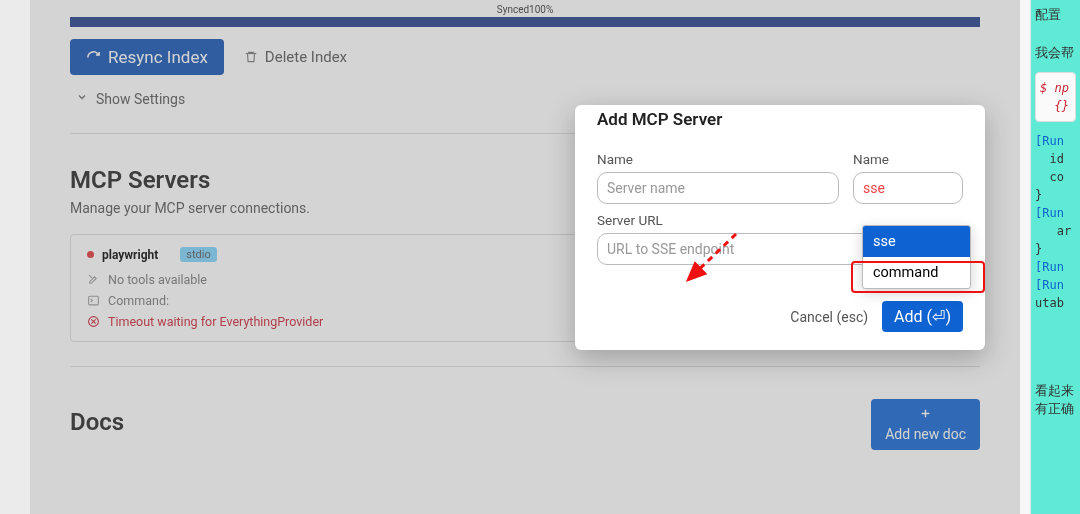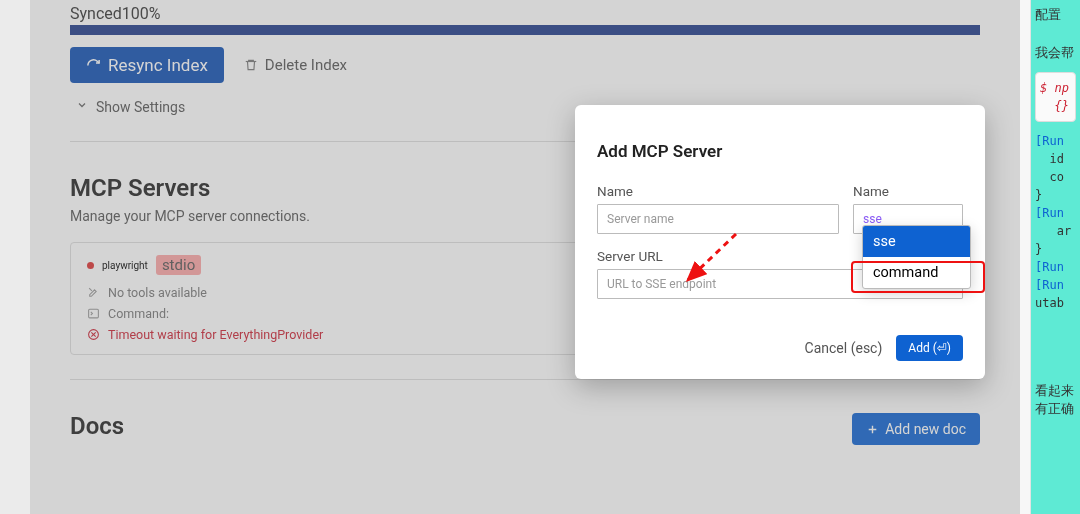--- a/index.html
+++ b/index.html
@@ -2,68 +2,68 @@
 <html><head>
   <meta charset="utf-8">
   <style>
     * { margin: 0; padding: 0; box-sizing: border-box; font-family: -apple-system, BlinkMacSystemFont, "Segoe UI", Roboto, sans-serif; }
     body { width: 1080px; height: 514px; overflow: hidden; position: relative; background: #f7f7f7; }
     
     .left-sidebar { position: absolute; left: 0; top: 0; width: 30px; height: 514px; background: #ebebeb; }
     
     .main { position: absolute; left: 30px; top: 0; width: 990px; height: 514px; background: #fff; padding: 0 40px; }
     
-    .sync-row { display: flex; justify-content: flex-start; font-size: 16px; color: #333; padding: 4px 0 2px 0; }
+    .sync-row { display: flex; justify-content: center; font-size: 10px; color: #333; padding: 4px 0 2px 0; }
     .progress-bar { height: 10px; background: #1e3a8a; width: 100%; margin-bottom: 12px; }
     
     .toolbar { display: flex; align-items: center; gap: 20px; margin-bottom: 10px; }
     .btn-primary { background: #0e4fb3; color: #fff; border: none; padding: 8px 16px; border-radius: 4px; font-size: 17px; display: inline-flex; align-items: center; gap: 7px; cursor: pointer; }
     .btn-plain { background: none; border: none; color: #555; font-size: 15px; display: inline-flex; align-items: center; gap: 7px; cursor: pointer; }
     .icon { display: inline-block; }
     
     .show-settings { display: flex; align-items: flex-start; gap: 8px; color: #555; font-size: 14px; padding: 6px 0 26px 6px; cursor: pointer; }
     
     .divider { border: none; border-top: 1px solid #ddd; margin: 0; }
     
     .section-title { font-size: 24px; font-weight: 600; color: #222; margin-top: 32px; margin-bottom: 6px; }
     .section-subtitle { font-size: 14px; color: #555; margin-bottom: 18px; }
     
     .server-card { border: 1px solid #ddd; border-radius: 4px; padding: 12px 16px; margin-bottom: 24px; }
     .server-row1 { display: flex; align-items: center; gap: 8px; margin-bottom: 10px; }
     .red-dot { width: 7px; height: 7px; background: #d33; border-radius: 50%; }
-    .server-name { font-weight: 400; font-size: 10px; }
-    .badge { background: #fca5a5; color: #555; font-size: 15px; padding: 1px 6px; border-radius: 3px; }
+    .server-name { font-weight: 700; font-size: 12px; }
+    .badge { background: #7dd3fc; color: #555; font-size: 11px; padding: 1px 6px; border-radius: 3px; margin-left: 14px; }
     .server-line { display: flex; align-items: center; gap: 8px; font-size: 12.5px; color: #777; margin-bottom: 6px; }
     .cmd-box { background: #f2f2f2; padding: 2px 8px; border-radius: 3px; font-family: ui-monospace, Menlo, monospace; font-size: 12px; color: #555; }
     .error-line { color: #c23; display: flex; align-items: center; gap: 8px; font-size: 12.5px; }
     
     .docs-section { display: flex; align-items: center; justify-content: space-between; margin-top: 32px; }
-    .btn-blue { background: #0e62d1; color: #fff; border: none; padding: 8px 14px; border-radius: 4px; font-size: 14px; display: inline-flex; align-items: center; gap: 6px; cursor: pointer; }
+    .btn-blue { background: #0e62d1; color: #fff; border: none; padding: 8px 14px; border-radius: 4px; font-size: 14px; display: inline-flex; align-items: center; gap: 6px; cursor: pointer; flex-direction: column; }
     
     .right-panel { position: absolute; right: 0; top: 0; width: 50px; height: 514px; background: #5eead4; border-left: 1px solid #e3e3e3; padding: 6px 4px; overflow: hidden; font-size: 13px; color: #333; }
     .right-panel .code { font-family: ui-monospace, monospace; font-size: 12px; white-space: pre; line-height: 1.5; }
     .right-panel .blue { color: #0e62d1; }
     .right-panel .red { color: #c23; font-style: italic; }
     .right-panel .box { border: 1px solid #ddd; border-radius: 4px; padding: 6px 4px; margin: 10px 0; background: #fafafa; }
     
     
     .overlay { position: absolute; left: 30px; top: 0; width: 990px; height: 514px; background: rgba(120,120,120,0.32); pointer-events: none; }
-    .modal { position: absolute; left: 575px; top: 105px; width: 410px; background: #fff; border-radius: 6px; box-shadow: 0 8px 28px rgba(0,0,0,0.25); padding: 36px 22px 18px; }
+    .modal { position: absolute; left: 575px; top: 105px; width: 410px; background: #fff; border-radius: 6px; box-shadow: 0 8px 28px rgba(0,0,0,0.25); padding: 4px 22px 18px; }
     .modal-title { font-size: 17px; font-weight: 600; color: #222; margin-bottom: 22px; }
-    .field-row { display: flex; gap: 14px; margin-bottom: 14px; }
+    .field-row { display: flex; gap: 14px; margin-bottom: 8px; }
     .field { display: flex; flex-direction: column; gap: 5px; }
     .field-label { font-size: 13.5px; color: #555; }
-    .field input, .field select { border: 1px solid #bbb; border-radius: 1px; padding: 7px 9px; font-size: 12px; color: #8b5cf6; outline: none; }
+    .field input, .field select { border: 1px solid #bbb; border-radius: 10px; padding: 7px 9px; font-size: 14px; color: #ef4444; outline: none; }
     .field input::placeholder { color: #999; }
     .name-field { flex: 1; }
     .type-field { width: 110px; }
     .url-field { width: 100%; }
     .modal-actions { display: flex; justify-content: flex-end; gap: 14px; align-items: center; margin-top: 36px; }
     .cancel-link { color: #555; font-size: 14px; cursor: pointer; }
-    .add-btn { background: #0e62d1; color: #fff; border: none; border-radius: 4px; padding: 6px 12px; font-size: 12px; cursor: pointer; display:inline-flex; align-items:flex-end; gap:5px; }
+    .add-btn { background: #0e62d1; color: #fff; border: none; border-radius: 4px; padding: 6px 12px; font-size: 16px; cursor: pointer; display:inline-flex; align-items:flex-end; gap:5px; }
     
     .dropdown { position: absolute; left: 862px; top: 225px; width: 109px; background: #fff; border: 1px solid #bbb; border-radius: 3px; box-shadow: 0 4px 14px rgba(0,0,0,0.18); overflow: hidden; z-index: 50; }
     .dropdown-item { padding: 7px 10px; font-size: 14.5px; cursor: pointer; }
     .dropdown-item.selected { background: #0e62d1; color: #fff; }
     .highlight-box { position: absolute; left: 851px; top: 261px; width: 134px; height: 32px; border: 2.5px solid #e11; border-radius: 4px; z-index: 60; pointer-events: none; }
     
     .arrow-svg { position: absolute; left: 674px; top: 226px; z-index: 70; pointer-events: none; }
     
     svg { display: block; }
   </style>

